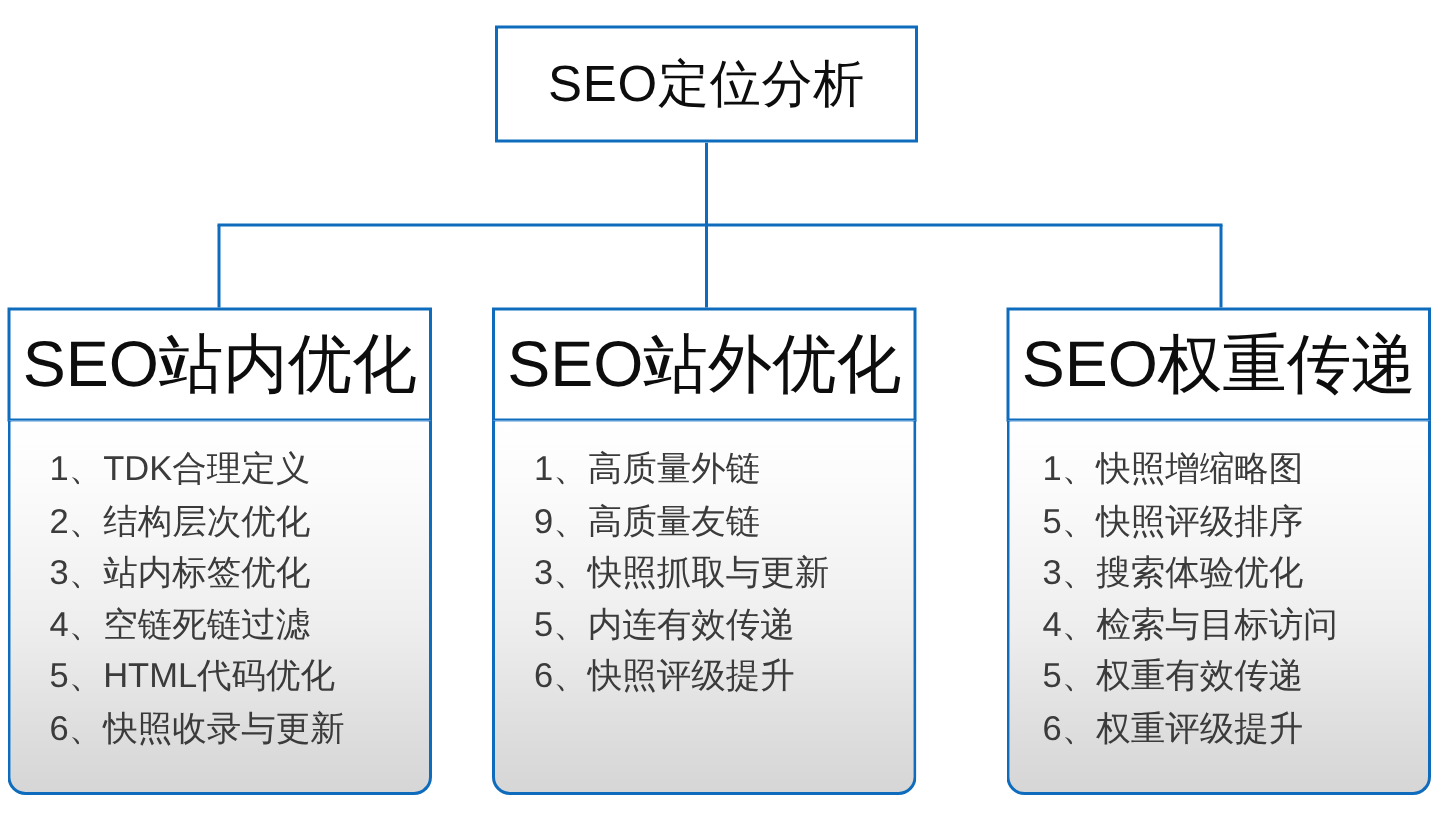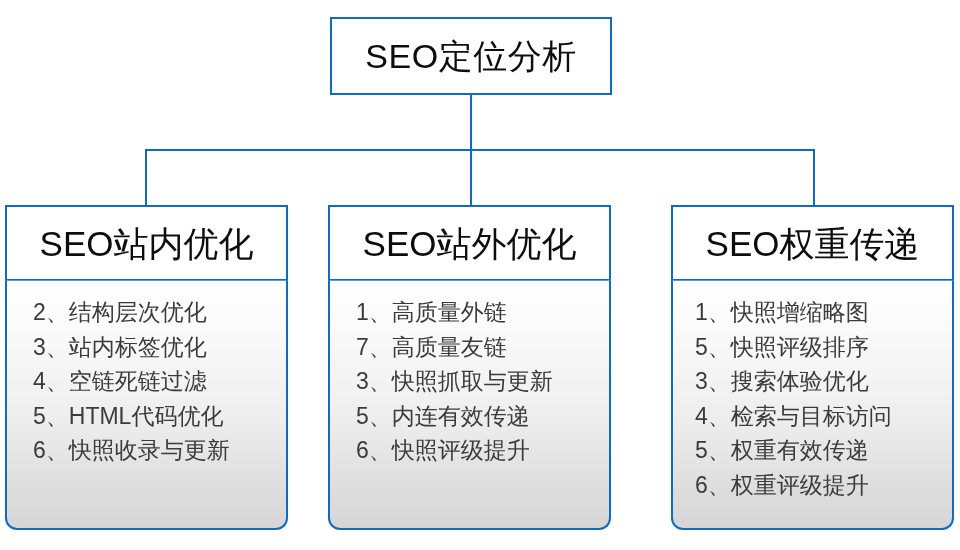--- a/index.html
+++ b/index.html
@@ -66,21 +66,21 @@
     box-sizing: border-box;
     width: 100%;
     height: 76px;
     border: 2px solid #0f6cbd;
     background: #ffffff;
     display: flex;
     align-items: center;
     justify-content: center;
   }
   .col-header-text {
-    font-size: 35px;
+    font-size: 43px;
     color: #0d0d0d;
     line-height: 1;
     white-space: nowrap;
   }
 
   .col-body {
     box-sizing: border-box;
     width: 100%;
     height: 250px;
     margin-top: -1px;
@@ -127,37 +127,38 @@
   <div class="root-box">
     <span class="root-title">SEO定位分析</span>
   </div>
 
   <div class="column col-1">
     <div class="col-header">
       <span class="col-header-text">SEO站内优化</span>
     </div>
     <div class="col-body">
       <ul class="item-list">
+        <li class="item">1、TDK合理定义</li>
         <li class="item">2、结构层次优化</li>
         <li class="item">3、站内标签优化</li>
         <li class="item">4、空链死链过滤</li>
         <li class="item">5、HTML代码优化</li>
         <li class="item">6、快照收录与更新</li>
       </ul>
     </div>
   </div>
 
   <div class="column col-2">
     <div class="col-header">
       <span class="col-header-text">SEO站外优化</span>
     </div>
     <div class="col-body">
       <ul class="item-list">
         <li class="item">1、高质量外链</li>
-        <li class="item">7、高质量友链</li>
+        <li class="item">9、高质量友链</li>
         <li class="item">3、快照抓取与更新</li>
         <li class="item">5、内连有效传递</li>
         <li class="item">6、快照评级提升</li>
       </ul>
     </div>
   </div>
 
   <div class="column col-3">
     <div class="col-header">
       <span class="col-header-text">SEO权重传递</span>

